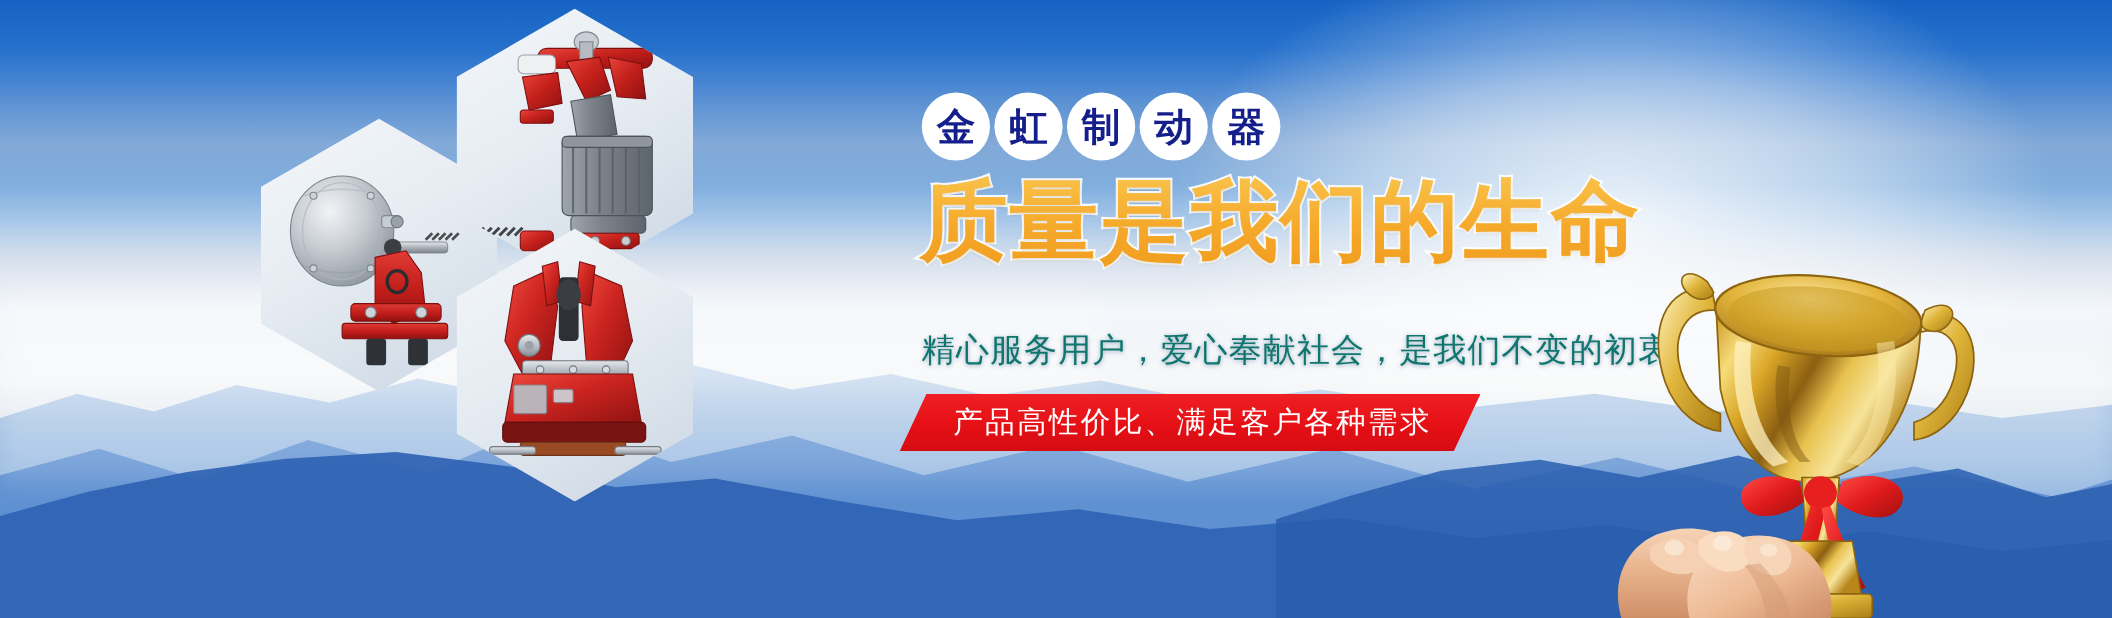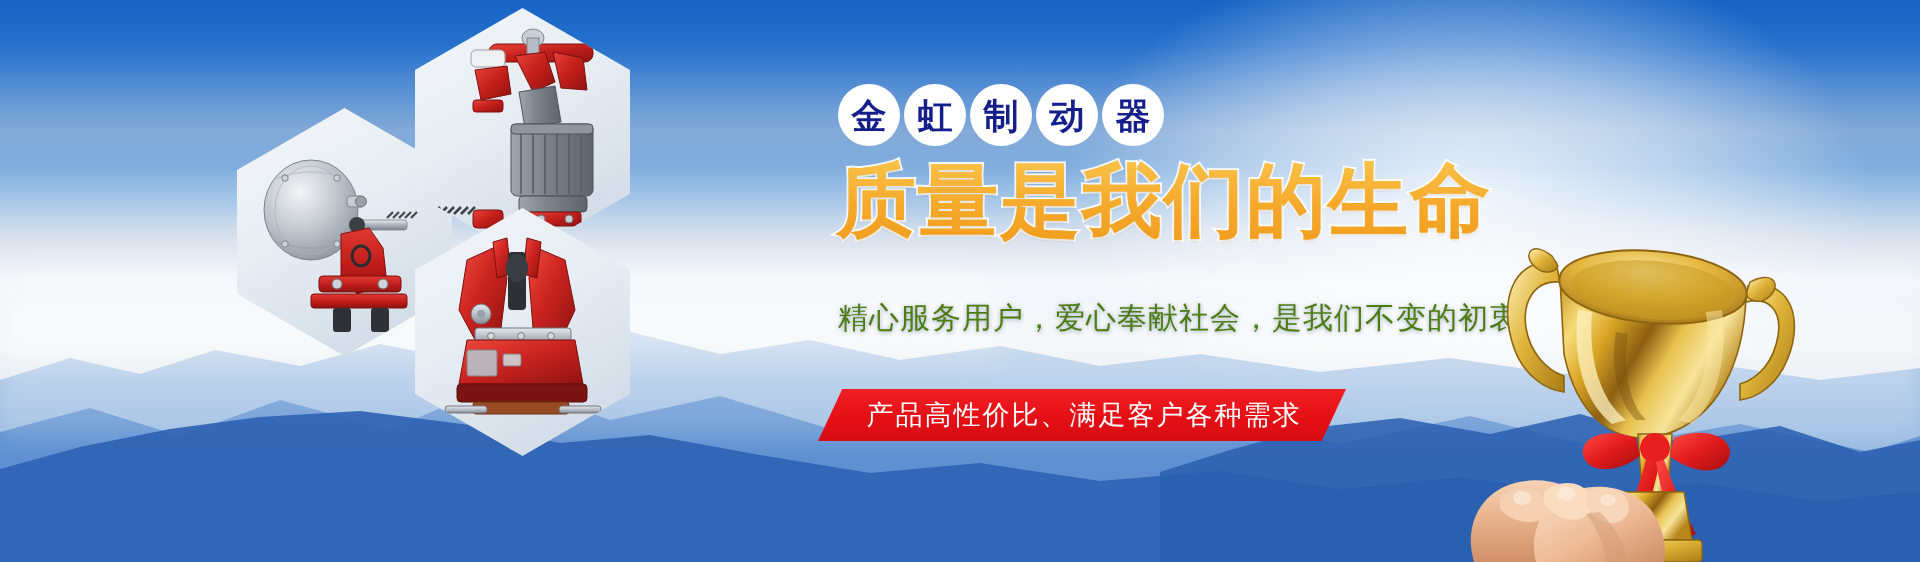--- a/index.html
+++ b/index.html
@@ -111,32 +111,32 @@
     font-size:80px;font-weight:700;letter-spacing:2px;
     background:linear-gradient(180deg,#fbc850 0%,#f5a82a 55%,#ef9a1c 100%);
     -webkit-background-clip:text;background-clip:text;color:transparent;
     white-space:nowrap;pointer-events:none;
   }
 
   
   .subtitle{
     position:absolute;left:838px;top:298px;
     font-family:"DejaVu Sans","Liberation Sans",sans-serif;
-    font-size:30px;font-weight:400;color:#4d7c0f;
+    font-size:30px;font-weight:400;color:#0f766e;
     letter-spacing:1px;white-space:nowrap;
     text-shadow:0 1px 4px rgba(40,70,120,.45);
   }
 
   
   .ribbon{
     position:absolute;left:818px;top:358px;
     width:528px;height:52px;
     background:linear-gradient(180deg,#ef1f23 0%,#e51016 55%,#d50c12 100%);
     clip-path:polygon(4.6% 0%,100% 0%,95.4% 100%,0% 100%);
-    display:flex;align-items:center;justify-content:center;margin-top:31px;
+    display:flex;align-items:center;justify-content:center;
   }
   .ribbon-text{
     font-family:"DejaVu Sans","Liberation Sans",sans-serif;
     font-size:27px;color:#fff;letter-spacing:2px;white-space:nowrap;
     padding-left:4px;
   }
 
   
   .trophy{position:absolute;right:60px;bottom:0;width:400px;height:400px;}
   .trophy svg{width:100%;height:100%;display:block;}

